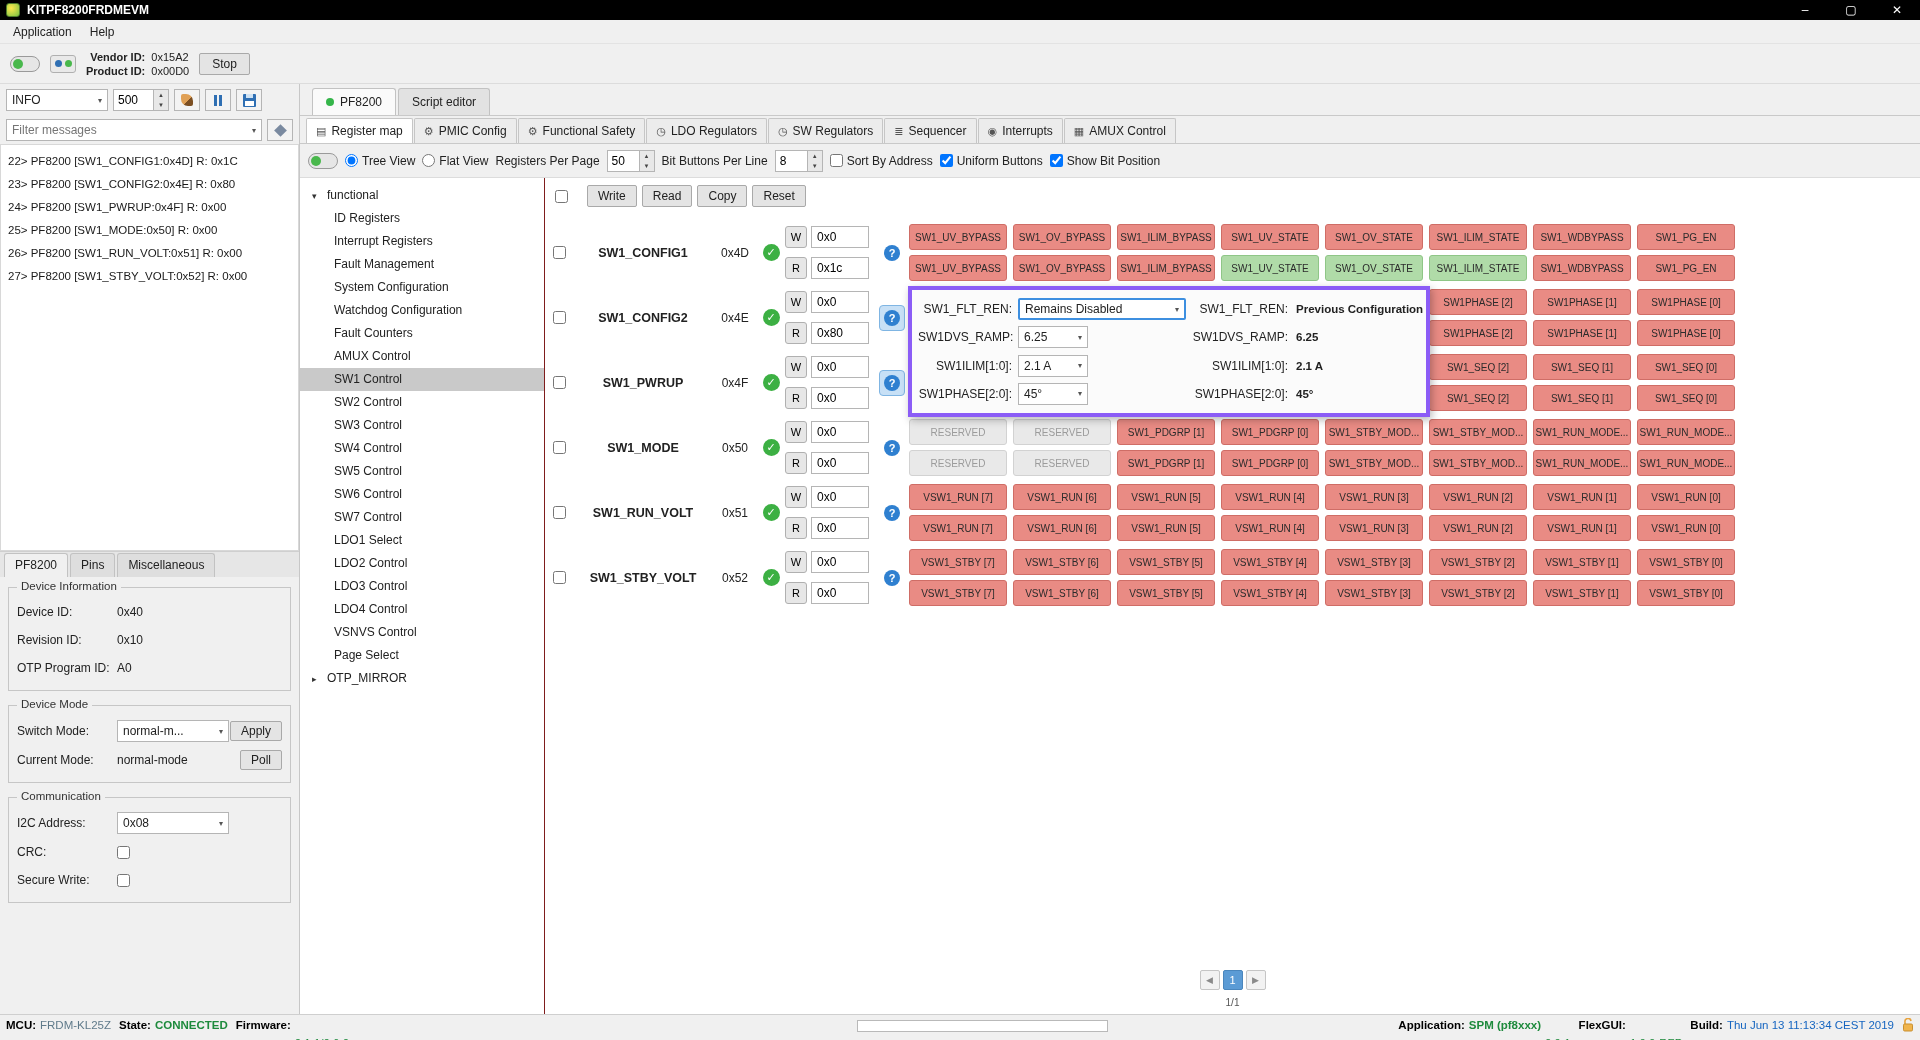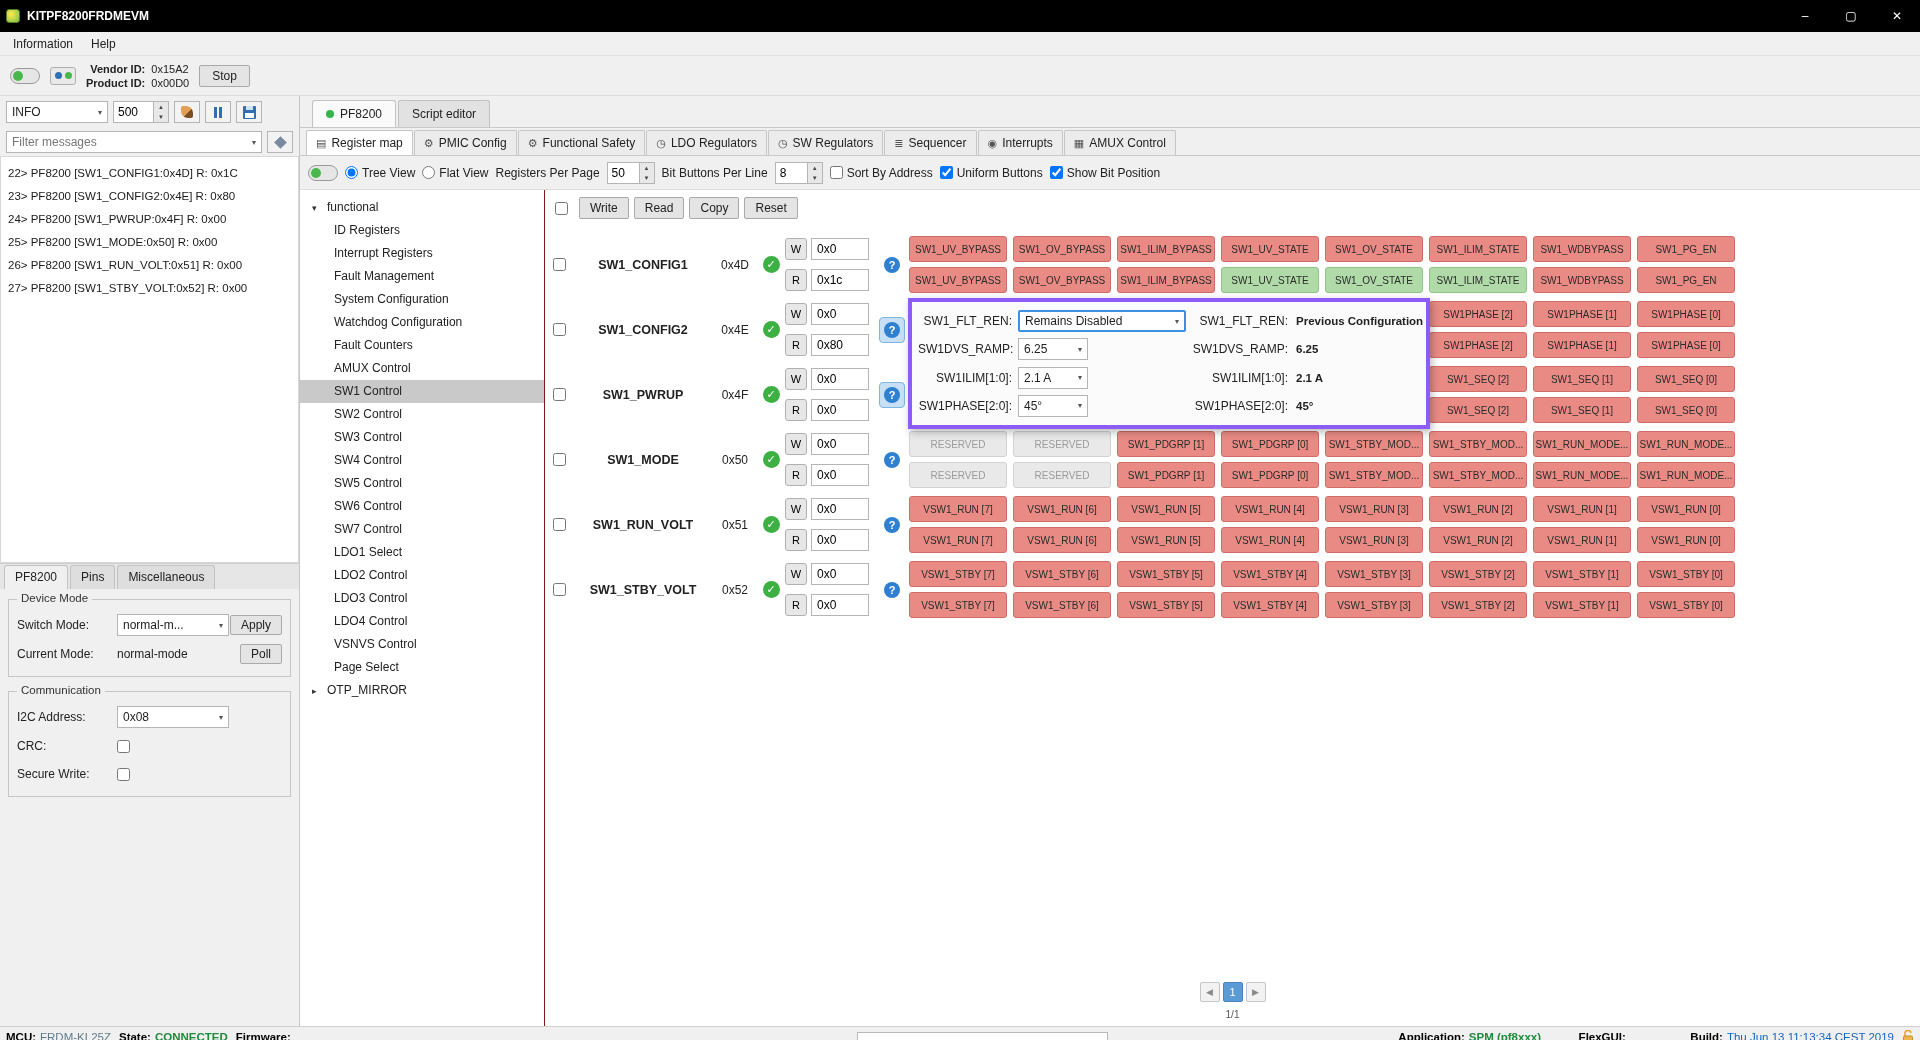--- a/index.html
+++ b/index.html
@@ -2,21 +2,21 @@
 <html><head>
 <meta charset="utf-8">
 <style>
   *{box-sizing:border-box;margin:0;padding:0;}
   html,body{width:1920px;height:1040px;overflow:hidden;background:#f0f0f0;
     font-family:"Liberation Sans",sans-serif;font-size:12px;color:#222;}
   button{font-family:"Liberation Sans",sans-serif;cursor:default;}
   input{font-family:"Liberation Sans",sans-serif;}
 
   
-  .titlebar{height:32px;background:#000;color:#fff;display:flex;align-items:center;padding-left:6px;}
+  .titlebar{height:20px;background:#000;color:#fff;display:flex;align-items:center;padding-left:6px;}
   .app-icon{width:14px;height:14px;border-radius:3px;margin-right:7px;
     background:radial-gradient(circle at 35% 35%,#ffe94d,#7ac143);border:1px solid #4e7d2c;}
   .titlebar .title{font-size:12px;font-weight:bold;}
   .win-controls{margin-left:auto;display:flex;height:100%;}
   .win-btn{width:46px;display:flex;align-items:center;justify-content:center;font-size:12px;color:#fff;}
 
   
   .menubar{height:24px;background:#f0f0f0;display:flex;align-items:center;padding-left:4px;border-bottom:1px solid #e3e3e3;}
   .menu-item{padding:3px 9px;}
 
@@ -172,21 +172,21 @@
   <div class="app-icon"></div>
   <div class="title">KITPF8200FRDMEVM</div>
   <div class="win-controls">
     <div class="win-btn">–</div>
     <div class="win-btn">▢</div>
     <div class="win-btn">✕</div>
   </div>
 </div>
 
 <div class="menubar">
-  <div class="menu-item">Information</div>
+  <div class="menu-item">Application</div>
   <div class="menu-item">Help</div>
 </div>
 
 <div class="toolbar1">
   <div class="toggle">
       <div class="knob"></div>
     </div>
   <div class="dev-icon">
       <i class="blue"></i>
       <i class="green"></i>
@@ -245,20 +245,35 @@
         <div class="log-line">26&gt; PF8200 [SW1_RUN_VOLT:0x51] R: 0x00</div>
         <div class="log-line">27&gt; PF8200 [SW1_STBY_VOLT:0x52] R: 0x00</div>
       </div>
     <div class="side-tabs" id="side-tabs">
         <div class="side-tab active">PF8200</div>
         <div class="side-tab">Pins</div>
         <div class="side-tab">Miscellaneous</div>
       </div>
 
     <div class="device-panel">
+      <div class="group">
+        <div class="group-title">Device Information</div>
+        <div class="field">
+          <span class="flabel">Device ID:</span>
+          <span class="fvalue">0x40</span>
+        </div>
+        <div class="field">
+          <span class="flabel">Revision ID:</span>
+          <span class="fvalue">0x10</span>
+        </div>
+        <div class="field">
+          <span class="flabel">OTP Program ID:</span>
+          <span class="fvalue">A0</span>
+        </div>
+      </div>
       <div class="group">
         <div class="group-title">Device Mode</div>
         <div class="field">
           <span class="flabel">Switch Mode:</span>
           <div class="combo small">
             <span>normal-m...</span>
             <span class="caret">▾</span>
           </div>
           <button class="btn">Apply</button>
         </div>
@@ -397,21 +412,21 @@
           <div class="tree-item">LDO2 Control</div>
           <div class="tree-item">LDO3 Control</div>
           <div class="tree-item">LDO4 Control</div>
           <div class="tree-item">VSNVS Control</div>
           <div class="tree-item">Page Select</div>
           <div class="tree-root"><span class="caret">▸</span><span>OTP_MIRROR</span></div>
         </div>
       <div class="register-area">
         <div class="actions-row">
           <input type="checkbox" style="">
-          <span id="actions" style="display:flex;gap:5px;margin-left:6px;align-items:center;">
+          <span id="actions" style="display:flex;gap:5px;margin-left:14px;align-items:center;">
               <button class="btn">Write</button>
               <button class="btn">Read</button>
               <button class="btn">Copy</button>
               <button class="btn">Reset</button>
             </span>
         </div>
         <div id="register-rows">
             <div class="reg-row">
               <div class="reg-cb">
                 <input type="checkbox" style="">

